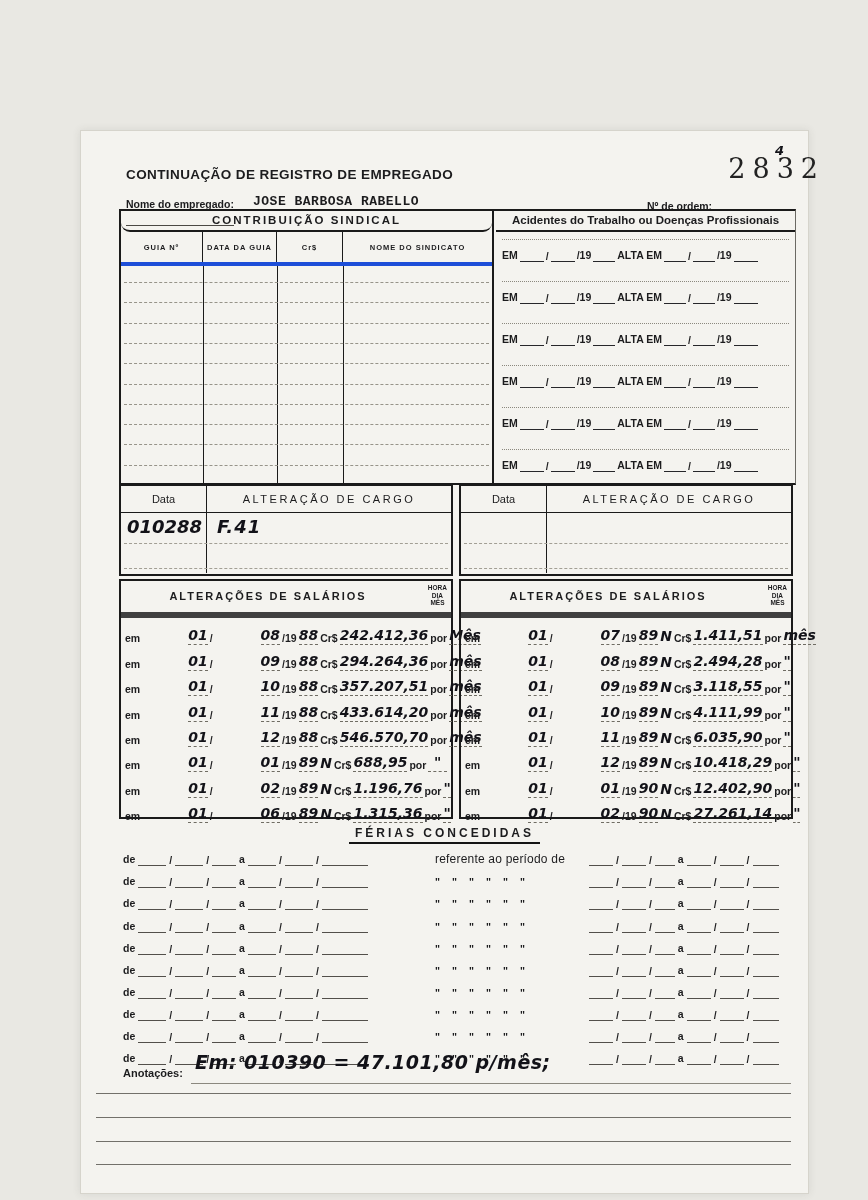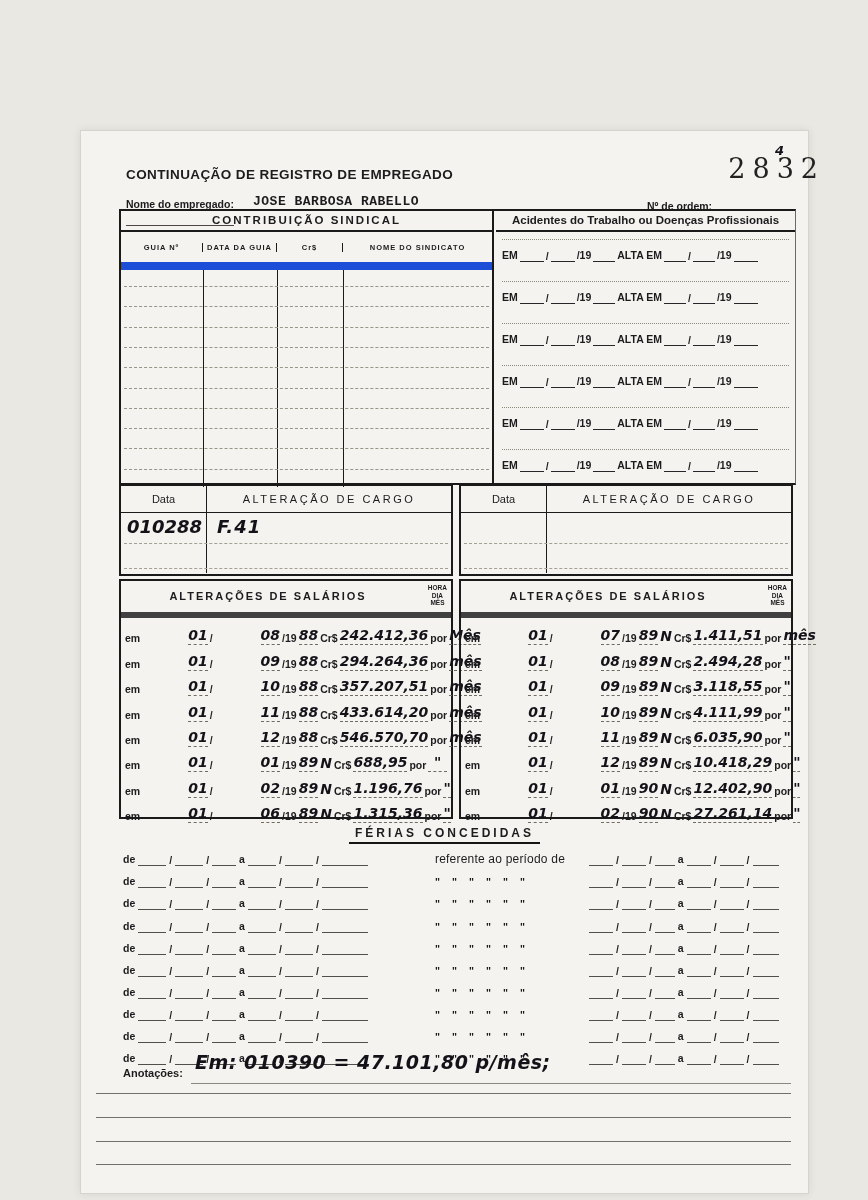--- a/index.html
+++ b/index.html
@@ -13,22 +13,22 @@
   .order-number{left:598px;top:22px;width:146px;text-align:right;font-family:"DejaVu Serif",serif;
                 font-size:27px;letter-spacing:7px;font-weight:500;color:#222;}
   .corner-note{left:694px;top:12px;font-size:13px;}
   .name-label{left:45px;top:67px;font-size:10.5px;font-weight:700;border-bottom:1px solid #4a4844;padding-bottom:15px;}
   .employee-name{left:172px;top:63px;font-family:"Liberation Mono",monospace;font-size:13px;font-weight:700;letter-spacing:.5px;}
   .order-label{left:566px;top:69px;font-size:10.5px;font-weight:700;}
   
   .upper{left:38px;top:78px;width:674px;height:272px;border:2px solid #1a1a1a;border-right:1px solid #6b6963;}
   .sindical{position:absolute;left:0;top:0;width:373px;height:100%;border-right:2px solid #1a1a1a;box-sizing:border-box;}
   .sin-title{height:19px;line-height:19px;border-bottom:2px solid #1a1a1a;text-align:center;
-             font-size:11.5px;font-weight:700;letter-spacing:2px;}
-  .sin-heads{display:flex;height:30px;border-bottom:8px solid #1d4ed8;align-items:center;}
+             font-size:11.5px;font-weight:700;letter-spacing:2px;border-radius:9px;}
+  .sin-heads{display:flex;height:30px;border-bottom:4px solid #1d4ed8;}
   .sin-head{border-right:1.5px solid #1a1a1a;display:flex;align-items:center;justify-content:center;
             text-align:center;font-size:7.5px;font-weight:700;letter-spacing:1px;line-height:9px;box-sizing:border-box;}
   .sc0{width:82px;} .sc1{width:74px;} .sc2{width:66px;} .sc3{flex:1;border-right:none;}
   .sin-body{position:relative;height:217px;}
   .sin-col{position:absolute;top:0;bottom:0;width:0;border-right:1.5px solid #1a1a1a;}
   .sin-line{position:absolute;left:3px;right:3px;border-bottom:1px dashed #97948a;}
   .acidentes{position:absolute;left:375px;top:0;right:0;height:100%;}
   .acc-title{height:19px;line-height:18px;border-bottom:2px solid #1a1a1a;text-align:center;font-size:11.5px;font-weight:700;}
   .acc-rows{position:absolute;top:19px;left:0;right:0;bottom:0;padding:0 4px;}
   .acc-row{position:relative;height:42.1px;}

